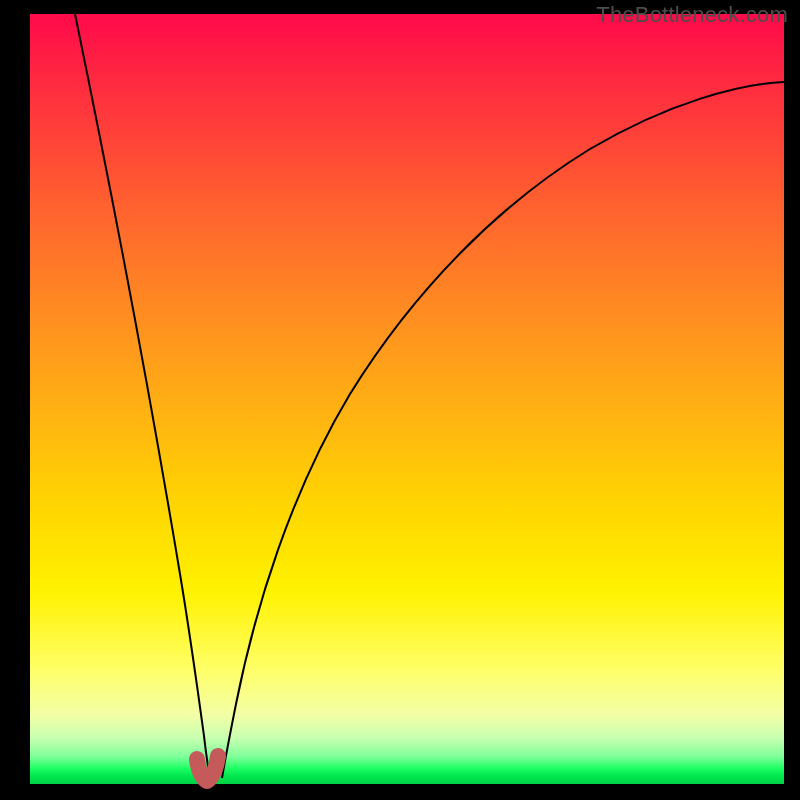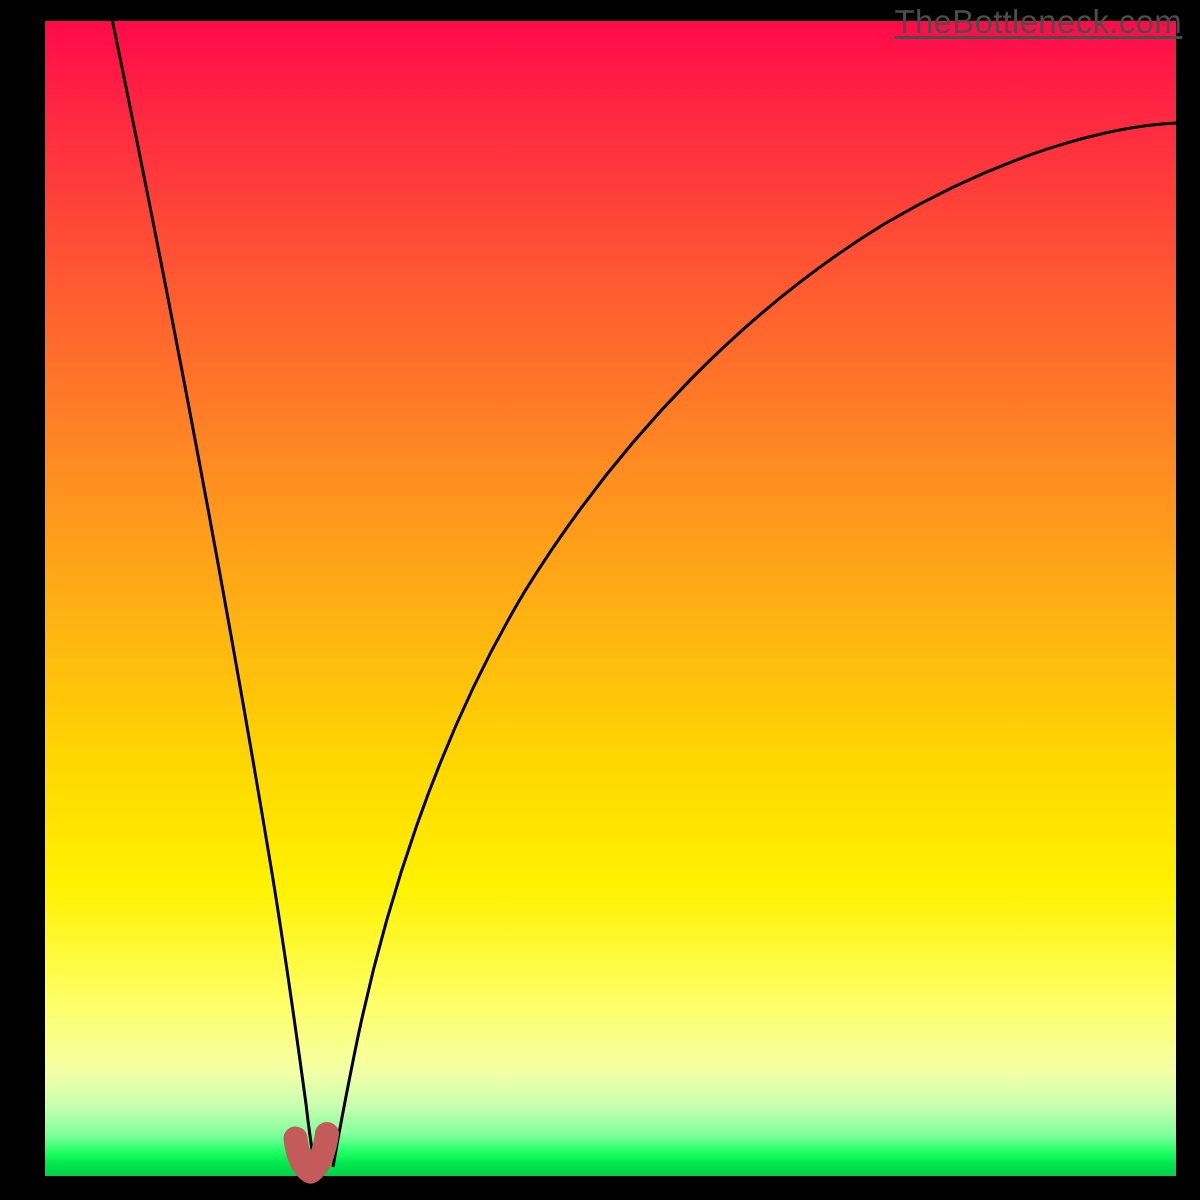--- a/index.html
+++ b/index.html
@@ -35,21 +35,20 @@
     );
   }
   .watermark {
     position: absolute;
     top: 2px;
     right: 12px;
     color: #4d4d4d;
     font-size: 22px;
     letter-spacing: 0.2px;
     font-weight: 400;
-    text-decoration: underline;
   }
   svg.curves {
     position: absolute;
     left: 0;
     top: 0;
     width: 754px;
     height: 770px;
     overflow: visible;
   }
   .curve {

